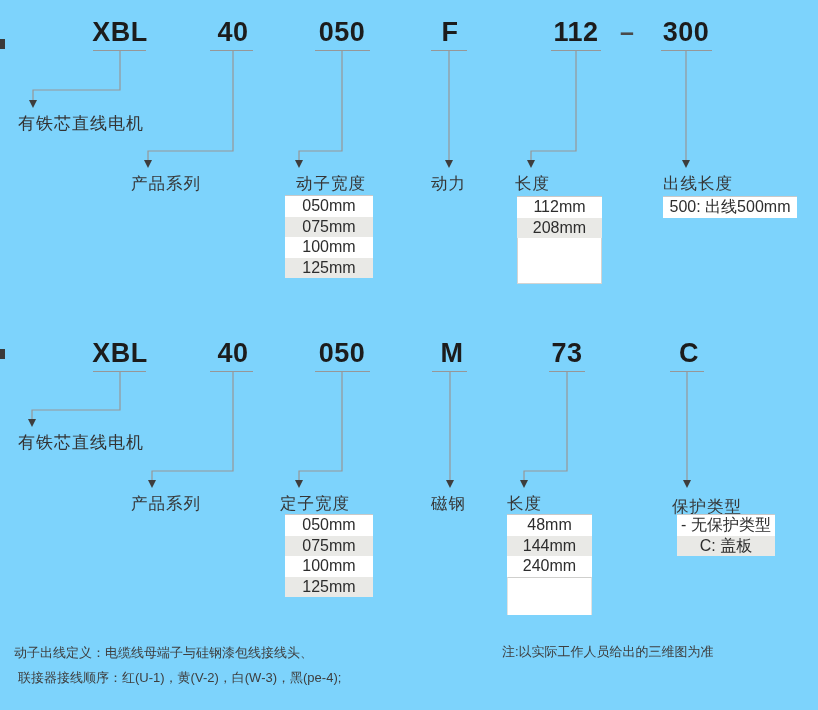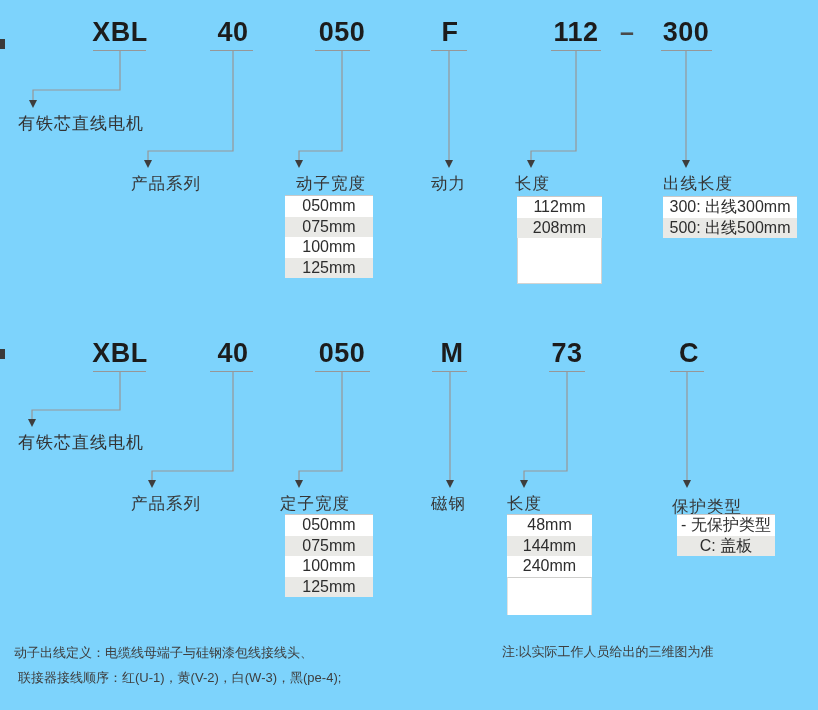--- a/index.html
+++ b/index.html
@@ -96,21 +96,20 @@
     <div class="row">125mm</div>
   </div>
 
   <div class="list" style="left:517px;top:196px;width:85px;">
     <div class="row">112mm</div>
     <div class="row">208mm</div>
     <div class="tail" style="height:45px;"></div>
   </div>
 
   <div class="list" style="left:663px;top:196px;width:134px;">
-    <div class="row">300: 出线300mm</div>
     <div class="row">500: 出线500mm</div>
   </div>
 
   <div class="code" style="left:120px;top:338px;">XBL</div>
   <div class="code" style="left:233px;top:338px;">40</div>
   <div class="code" style="left:342px;top:338px;">050</div>
   <div class="code" style="left:452px;top:338px;">M</div>
   <div class="code" style="left:567px;top:338px;">73</div>
   <div class="code" style="left:689px;top:338px;">C</div>
 

